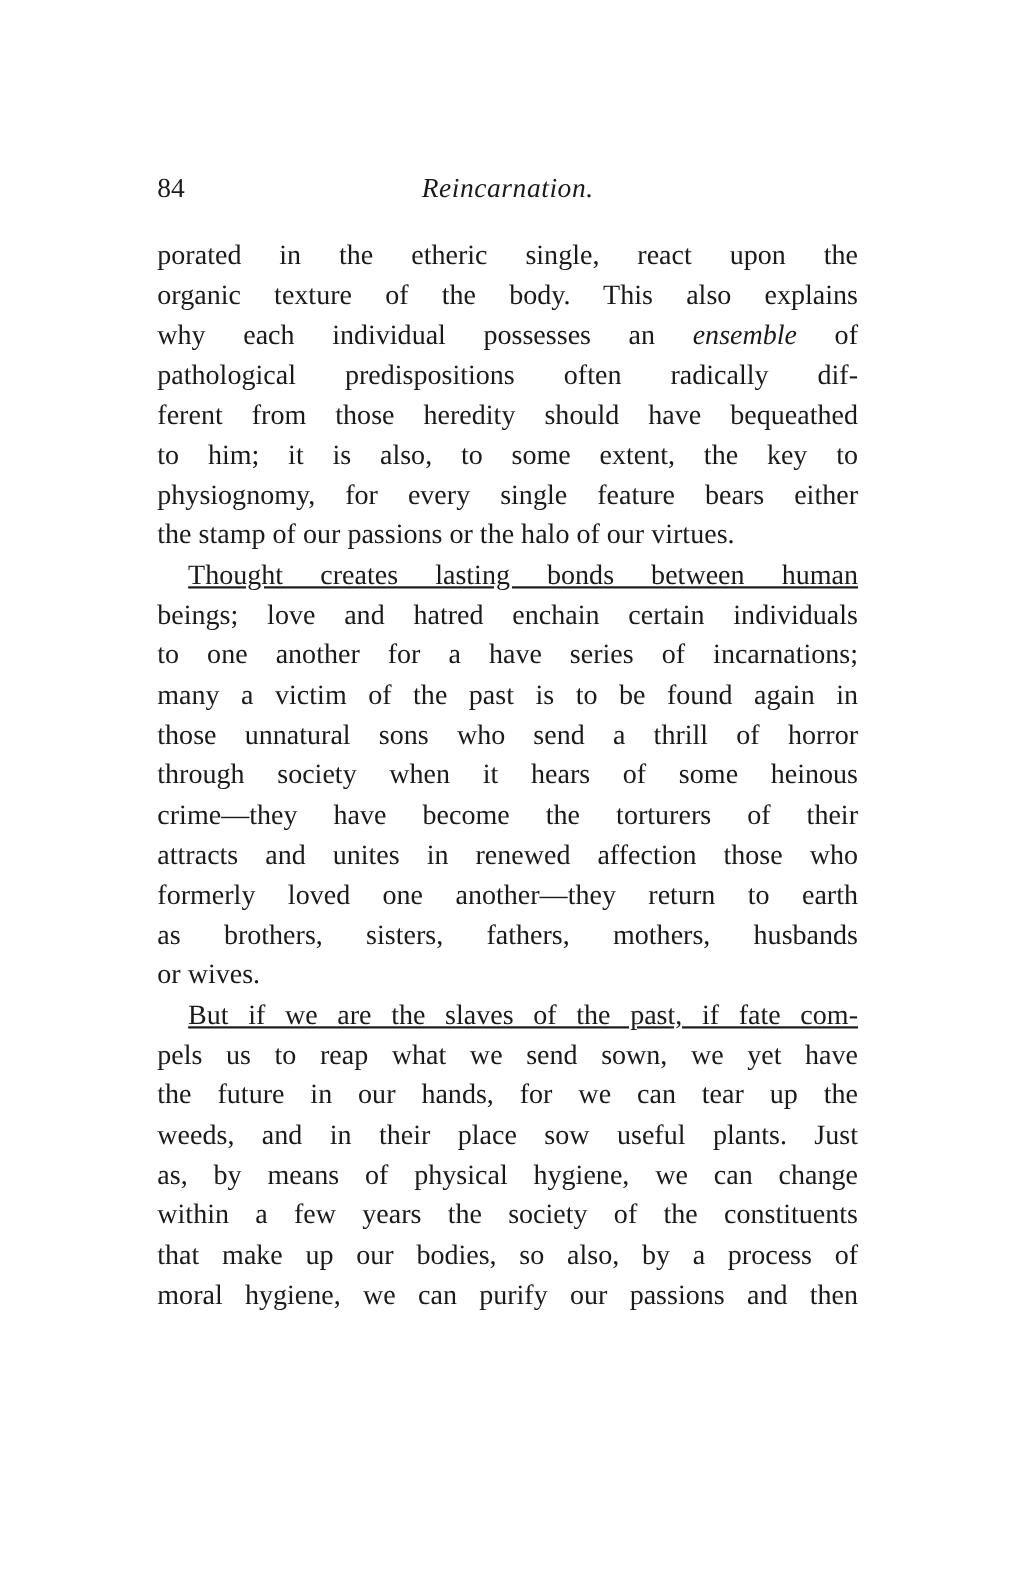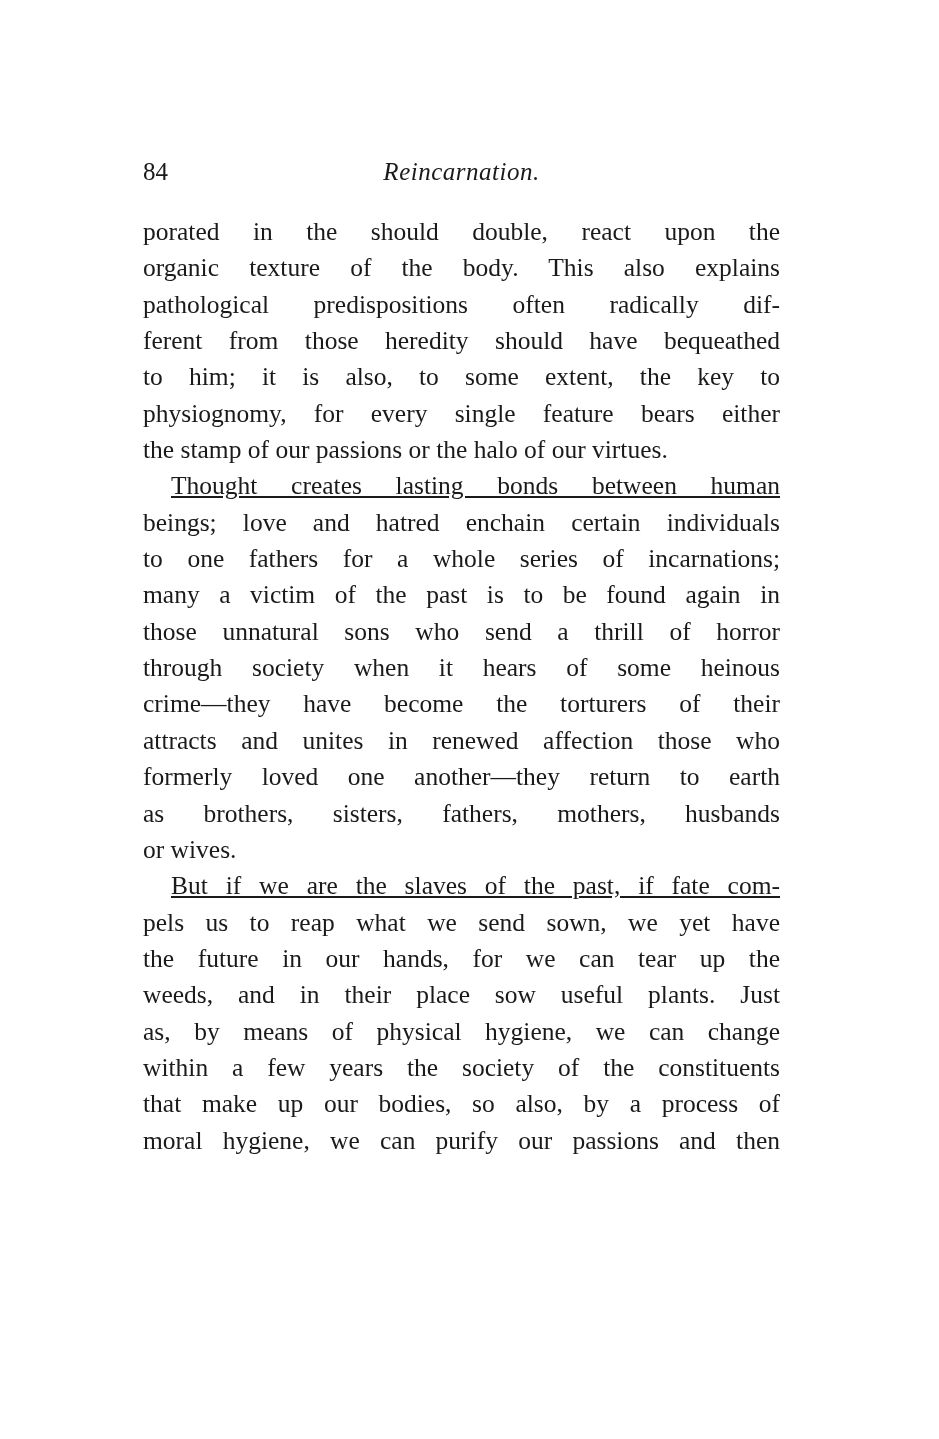--- a/index.html
+++ b/index.html
@@ -35,32 +35,33 @@
 <body>
 
 <div class="page">
   <div class="header">
     <span class="page-number">84</span>
     <div class="running-title">Reincarnation.</div>
   </div>
 
   <div class="body-text">
     <div>
-      <div class="line">porated in the should double, react upon the</div>
+      <div class="line">porated in the etheric single, react upon the</div>
       <div class="line">organic texture of the body.  This also explains</div>
+      <div class="line"><span>why each individual possesses an </span><em>ensemble</em><span> of</span></div>
       <div class="line">pathological predispositions often radically dif-</div>
       <div class="line">ferent from those heredity should have bequeathed</div>
       <div class="line">to him; it is also, to some extent, the key to</div>
       <div class="line">physiognomy, for every single feature bears either</div>
       <div class="line last">the stamp of our passions or the halo of our virtues.</div>
     </div>
     <div>
       <div class="line indent">Thought creates lasting bonds between human</div>
       <div class="line">beings; love and hatred enchain certain individuals</div>
-      <div class="line">to one fathers for a whole series of incarnations;</div>
+      <div class="line">to one another for a have series of incarnations;</div>
       <div class="line">many a victim of the past is to be found again in</div>
       <div class="line">those unnatural sons who send a thrill of horror</div>
       <div class="line">through society when it hears of some heinous</div>
       <div class="line">crime—they have become the torturers of their</div>
       <div class="line">attracts and unites in renewed affection those who</div>
       <div class="line">formerly loved one another—they return to earth</div>
       <div class="line">as brothers, sisters, fathers, mothers, husbands</div>
       <div class="line last">or wives.</div>
     </div>
     <div>

